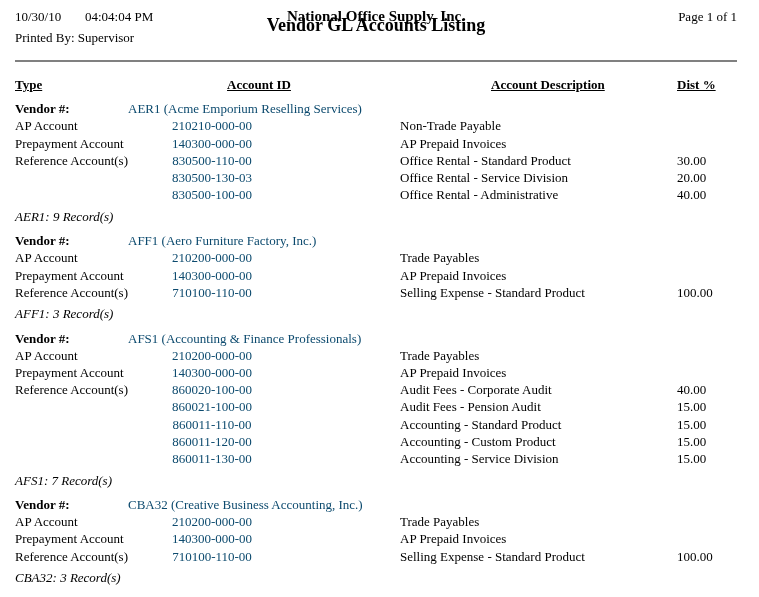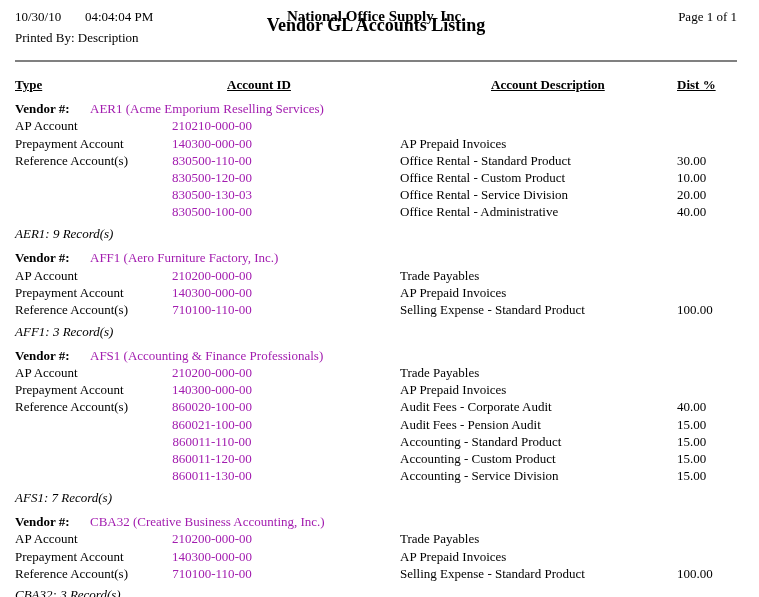--- a/index.html
+++ b/index.html
@@ -43,41 +43,41 @@
   .col-desc { padding-left: 115px; }
   .col-dist { text-align: left; }
 
   .col-headers { margin-top: 14px; font-weight: bold; gap: 47px; }
   .col-headers .u { text-decoration: underline; }
   .col-headers .col-desc { padding-left: 112px; }
 
   .bold { font-weight: bold; }
   .italic { font-style: italic; }
 
-  .link { color: #a21caf; text-decoration: none; cursor: pointer; }
+  .link { color: #0c4a6e; text-decoration: none; cursor: pointer; }
 
   .vendor-section { margin-top: 7px; }
-  .vendor-row { display: flex; line-height: 17.2px; }
+  .vendor-row { display: flex; line-height: 17.2px; gap: 38px; }
   .vendor-label { display: inline-block; width: 75px; }
   .summary { margin-top: 4.5px; line-height: 17.2px; }
 </style>
 </head>
 <body>
 
 <div class="page">
 
   <div class="report-header">
     <div class="hdr-line1">
       <span class="hdr-date">10/30/10</span>
       <span class="hdr-time">04:04:04 PM</span>
       <span class="hdr-page">Page 1 of 1</span>
     </div>
     <div class="hdr-center company">National Office Supply, Inc.</div>
     <div class="hdr-center report-title">Vendor GL Accounts Listing</div>
-    <div class="hdr-line2">Printed By: Description</div>
+    <div class="hdr-line2">Printed By: Supervisor</div>
     <div class="hdr-spacer"></div>
   </div>
 
   <hr class="rule">
 
   <div class="row col-headers">
     <span class="col-type"><span class="u">Type</span></span>
     <span class="col-id"><span class="u">Account ID</span></span>
     <span class="col-desc"><span class="u">Account Description</span></span>
     <span class="col-dist"><span class="u">Dist %</span></span>
@@ -86,43 +86,38 @@
   <div id="vendor-list">
   <section class="vendor-section">
     <div class="vendor-row">
       <span class="vendor-label bold">Vendor #:</span>
       <span class="link vendor-name">AER1 (Acme Emporium Reselling Services)</span>
     </div>
     <div class="account-rows">
   <div class="row account-row">
     <span class="col-type">AP Account</span>
     <span class="col-id link">210210-000-00</span>
+    <span class="col-desc">Non-Trade Payable</span>
     <span class="col-dist"></span>
   </div>
 
   <div class="row account-row">
     <span class="col-type">Prepayment Account</span>
     <span class="col-id link">140300-000-00</span>
     <span class="col-desc">AP Prepaid Invoices</span>
     <span class="col-dist"></span>
   </div>
 
   <div class="row account-row">
     <span class="col-type">Reference Account(s)</span>
     <span class="col-id link">830500-110-00</span>
     <span class="col-desc">Office Rental - Standard Product</span>
     <span class="col-dist">30.00</span>
   </div>
 
-  <div class="row account-row">
-    <span class="col-type"></span>
-    <span class="col-id link">830500-120-00</span>
-    <span class="col-desc">Office Rental - Custom Product</span>
-    <span class="col-dist">10.00</span>
-  </div>
 
   <div class="row account-row">
     <span class="col-type"></span>
     <span class="col-id link">830500-130-03</span>
     <span class="col-desc">Office Rental - Service Division</span>
     <span class="col-dist">20.00</span>
   </div>
 
   <div class="row account-row">
     <span class="col-type"></span>

